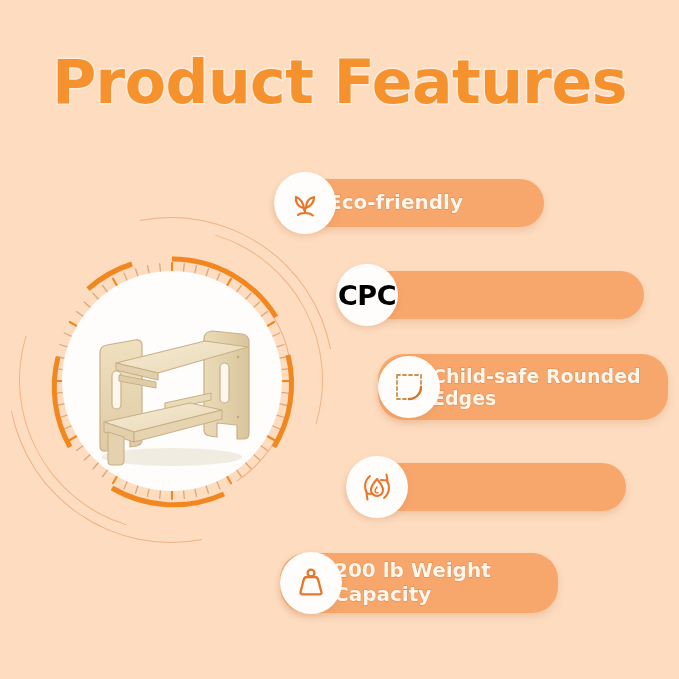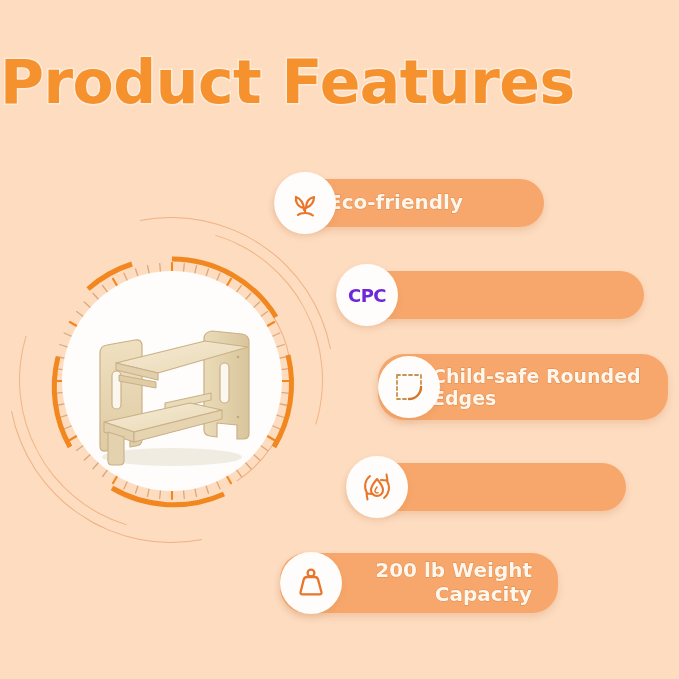--- a/index.html
+++ b/index.html
@@ -20,20 +20,21 @@
     background: #FDDCC0;
     overflow: hidden;
   }
 
   
   #page-title {
     position: absolute;
     left: 0;
     top: 47px;
     width: 679px;
+    text-align: center;
     font-size: 60px;
     font-weight: bold;
     letter-spacing: -0.5px;
     color: #F5922E;
     font-family: "DejaVu Sans", sans-serif;
     -webkit-text-stroke: 3px #FEEBDA;
     paint-order: stroke fill;
     white-space: nowrap;
   }
 
@@ -126,32 +127,32 @@
     border-radius: 50%;
     background: #FFFDFB;
     box-shadow: 0 3px 6px rgba(196, 116, 58, 0.17);
     display: flex;
     align-items: center;
     justify-content: center;
     z-index: 2;
   }
   .cpc-text {
     font-family: "DejaVu Sans", sans-serif;
-    font-size: 18px;
+    font-size: 27px;
     font-weight: bold;
-    color: #6d28d9;
+    color: #000000;
     letter-spacing: -0.5px;
   }
 
   
   #row-eco     { left: 274px; top: 172px; }
   #row-cpc     { left: 336px; top: 264px; }
   #row-edges   { left: 378px; top: 356px; }
   #row-paints  { left: 346px; top: 456px; }
-  #row-weight  { left: 280px; top: 552px; text-align: right; }
+  #row-weight  { left: 280px; top: 552px; }
 
   #row-eco .feature-pill    { width: 270px; }
   #row-cpc .feature-pill    { width: 308px; }
   #row-edges .feature-pill  { width: 290px; }
   #row-paints .feature-pill { width: 280px; }
   #row-weight .feature-pill { width: 278px; }
 
   #row-edges .feature-pill  { min-height: 66px; }
   #row-edges .feature-label { font-size: 19px; }
 </style>

